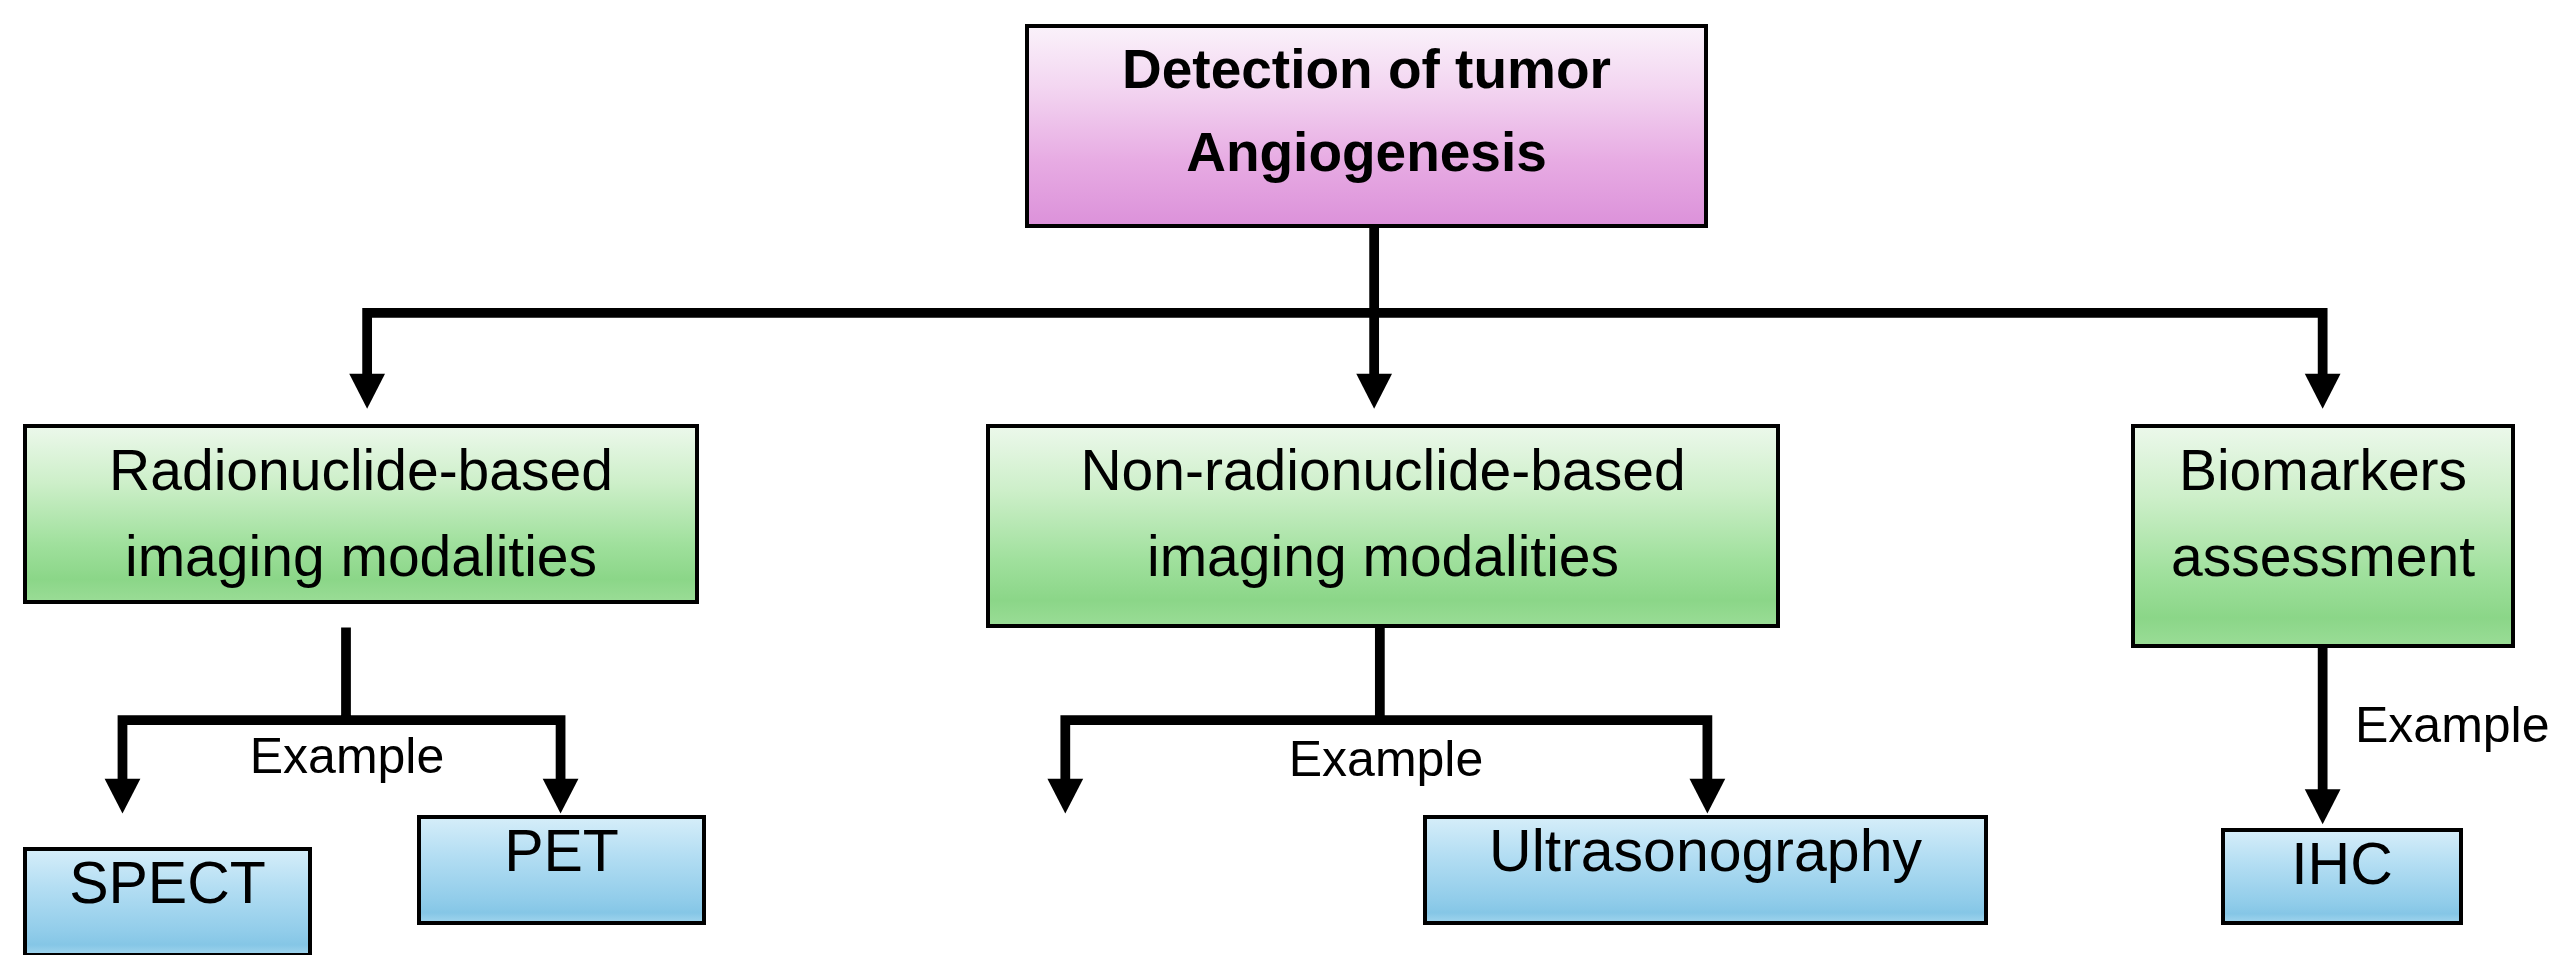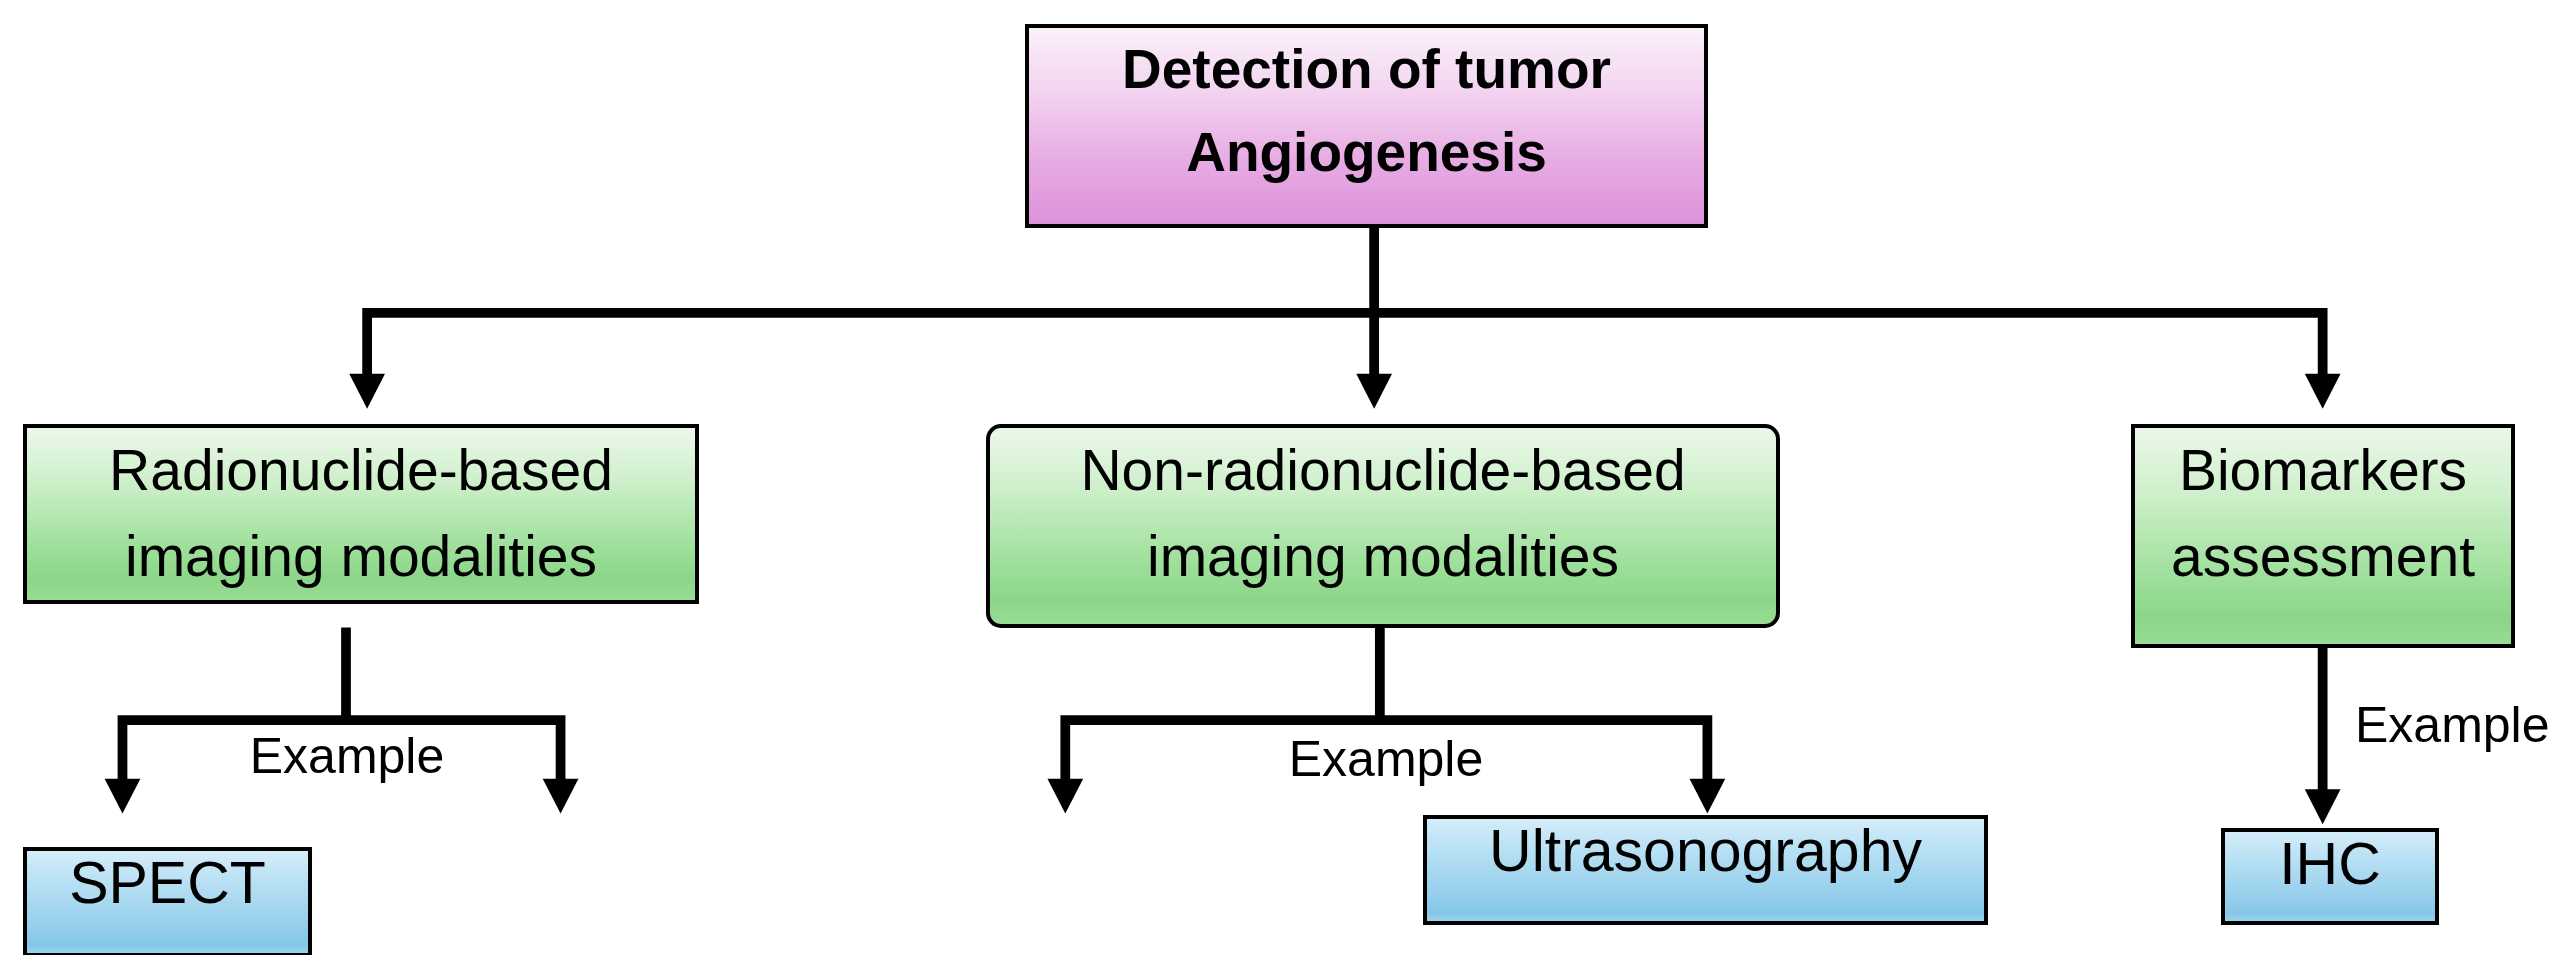--- a/index.html
+++ b/index.html
@@ -16,31 +16,31 @@
   .box-root{
     left:1025px;top:24.4px;width:683px;height:204px;
     background:linear-gradient(180deg,#faf1fa 0%,#f3d6f1 30%,#e7abe3 68%,#dc92da 100%);
     font-weight:bold;font-size:55px;line-height:1.5;
   }
   .box-branch{
     background:linear-gradient(180deg,#ebf8ea 0%,#cdefc9 32%,#9fe09c 68%,#8bd688 88%,#99dc95 100%);
     font-size:57px;line-height:1.5;
   }
   .box-branch-1{left:23px;top:424px;width:676px;height:180px;}
-  .box-branch-2{left:986px;top:424px;width:794px;height:204px;border-radius:15px;}
+  .box-branch-2{left:986px;top:424px;width:794px;height:204px;}
   .box-branch-3{left:2131px;top:424px;width:384px;height:224px;}
   .box-leaf{
     background:linear-gradient(180deg,#d4edf9 0%,#b4def3 35%,#92cdea 78%,#85c6e6 92%,#9cd2ec 100%);
     font-size:59px;line-height:1.1;
   }
   .box-leaf-spect{left:23px;top:847px;width:289px;height:110px;}
   .box-leaf-pet{left:417px;top:815px;width:289px;height:110px;}
   .box-leaf-dcemri{left:894px;top:815px;width:354px;height:110px;}
   .box-leaf-ultra{left:1423px;top:815px;width:565px;height:110px;}
-  .box-leaf-ihc{left:2221px;top:828px;width:218px;height:97px;}
+  .box-leaf-ihc{left:2221px;top:828px;width:242px;height:97px;}
   .example-label{
     position:absolute;z-index:2;font-size:50px;line-height:1;white-space:nowrap;
   }
   .example-1{left:347px;top:731px;transform:translateX(-50%);}
   .example-2{left:1386px;top:734px;transform:translateX(-50%);}
   .example-3{left:2355px;top:700px;}
   .conn-stroke{stroke:#000;stroke-width:12;fill:none;stroke-linejoin:miter;}
   .conn-fill{fill:#000;stroke:none;}
 </style>
 </head>
@@ -89,20 +89,23 @@
     <span>Biomarkers assessment</span>
   </div>
 
   <div class="example-label example-1">Example</div>
   <div class="example-label example-2">Example</div>
   <div class="example-label example-3">Example</div>
 
   <div class="box box-leaf box-leaf-spect">
     <span>SPECT</span>
   </div>
+  <div class="box box-leaf box-leaf-pet">
+    <span>PET</span>
+  </div>
   <div class="box box-leaf box-leaf-ultra">
     <span>Ultrasonography</span>
   </div>
   <div class="box box-leaf box-leaf-ihc">
     <span>IHC</span>
   </div>
 
 </div>
 
 

